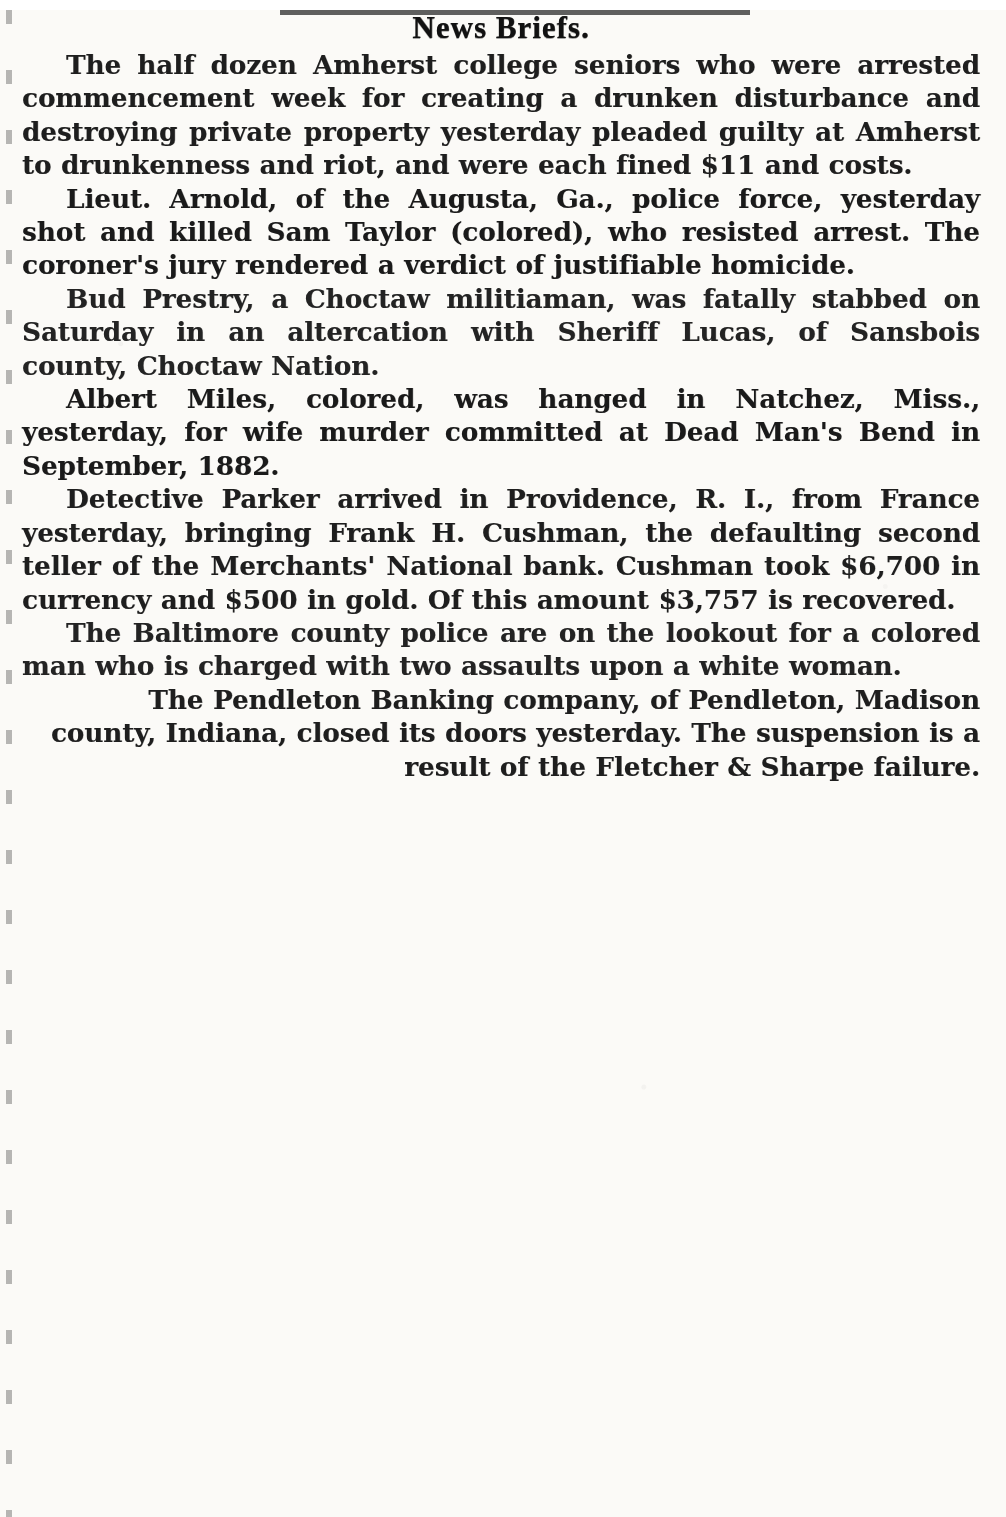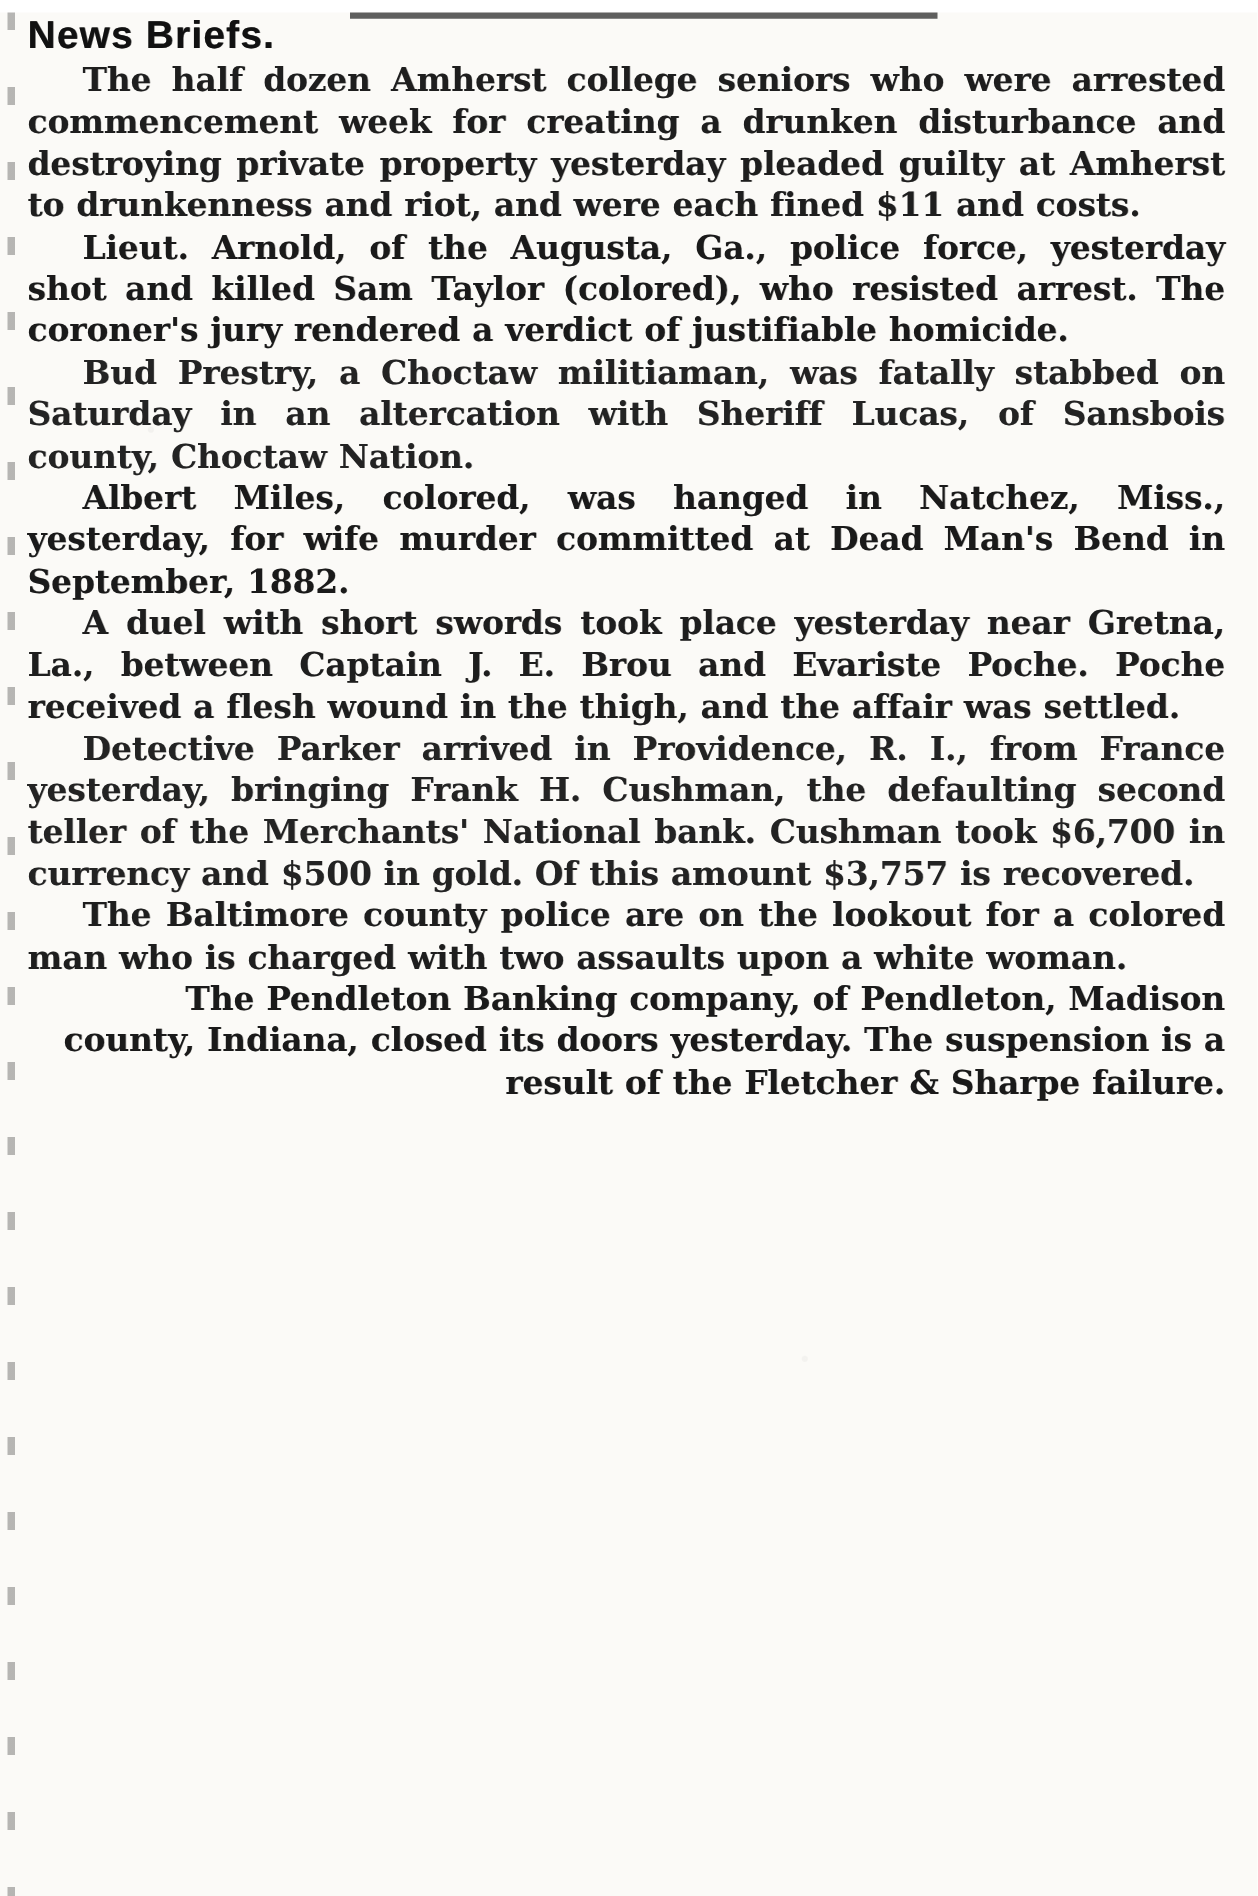--- a/index.html
+++ b/index.html
@@ -41,22 +41,22 @@
   .top-rule {
     position: absolute;
     left: 280px;
     top: 0px;
     width: 470px;
     height: 5px;
     background: #2b2b2b;
     opacity: 0.75;
   }
   .headline {
-    text-align: left;
-    font-family: Liberation Sans, sans-serif;
+    text-align: center;
+    font-family: Liberation Serif, serif;
     font-weight: bold;
     font-size: 31px;
     letter-spacing: 1px;
     color: #111;
     margin: 10px 0 2px 0;
     text-shadow: 0.6px 0 0 rgba(0,0,0,0.55), 0 0.6px 0 rgba(0,0,0,0.35);
   }
   .body {
     margin-top: 2px;
   }
@@ -90,19 +90,18 @@
   <div class="edge-marks"></div>
   <div class="top-rule"></div>
 
   <div class="headline">News Briefs.</div>
 
   <div class="body">
     <p class="brief">The half dozen Amherst college seniors who were arrested commencement week for creating a drunken disturbance and destroying private property yesterday pleaded guilty at Amherst to drunkenness and riot, and were each fined $11 and costs.</p>
     <p class="brief">Lieut. Arnold, of the Augusta, Ga., police force, yesterday shot and killed Sam Taylor (colored), who resisted arrest. The coroner's jury rendered a verdict of justifiable homicide.</p>
     <p class="brief">Bud Prestry, a Choctaw militiaman, was fatally stabbed on Saturday in an altercation with Sheriff Lucas, of Sansbois county, Choctaw Nation.</p>
     <p class="brief">Albert Miles, colored, was hanged in Natchez, Miss., yesterday, for wife murder committed at Dead Man's Bend in September, 1882.</p>
-    <p class="brief">A duel with short swords took place yesterday near Gretna, La., between Captain J. E. Brou and Evariste Poche. Poche received a flesh wound in the thigh, and the affair was settled.</p>
     <p class="brief">Detective Parker arrived in Providence, R. I., from France yesterday, bringing Frank H. Cushman, the defaulting second teller of the Merchants' National bank. Cushman took $6,700 in currency and $500 in gold. Of this amount $3,757 is recovered.</p>
     <p class="brief">The Baltimore county police are on the lookout for a colored man who is charged with two assaults upon a white woman.</p>
     <p class="brief">The Pendleton Banking company, of Pendleton, Madison county, Indiana, closed its doors yesterday. The suspension is a result of the Fletcher &amp; Sharpe failure.</p>
   </div>
 
 </div>
 
 </body></html>

